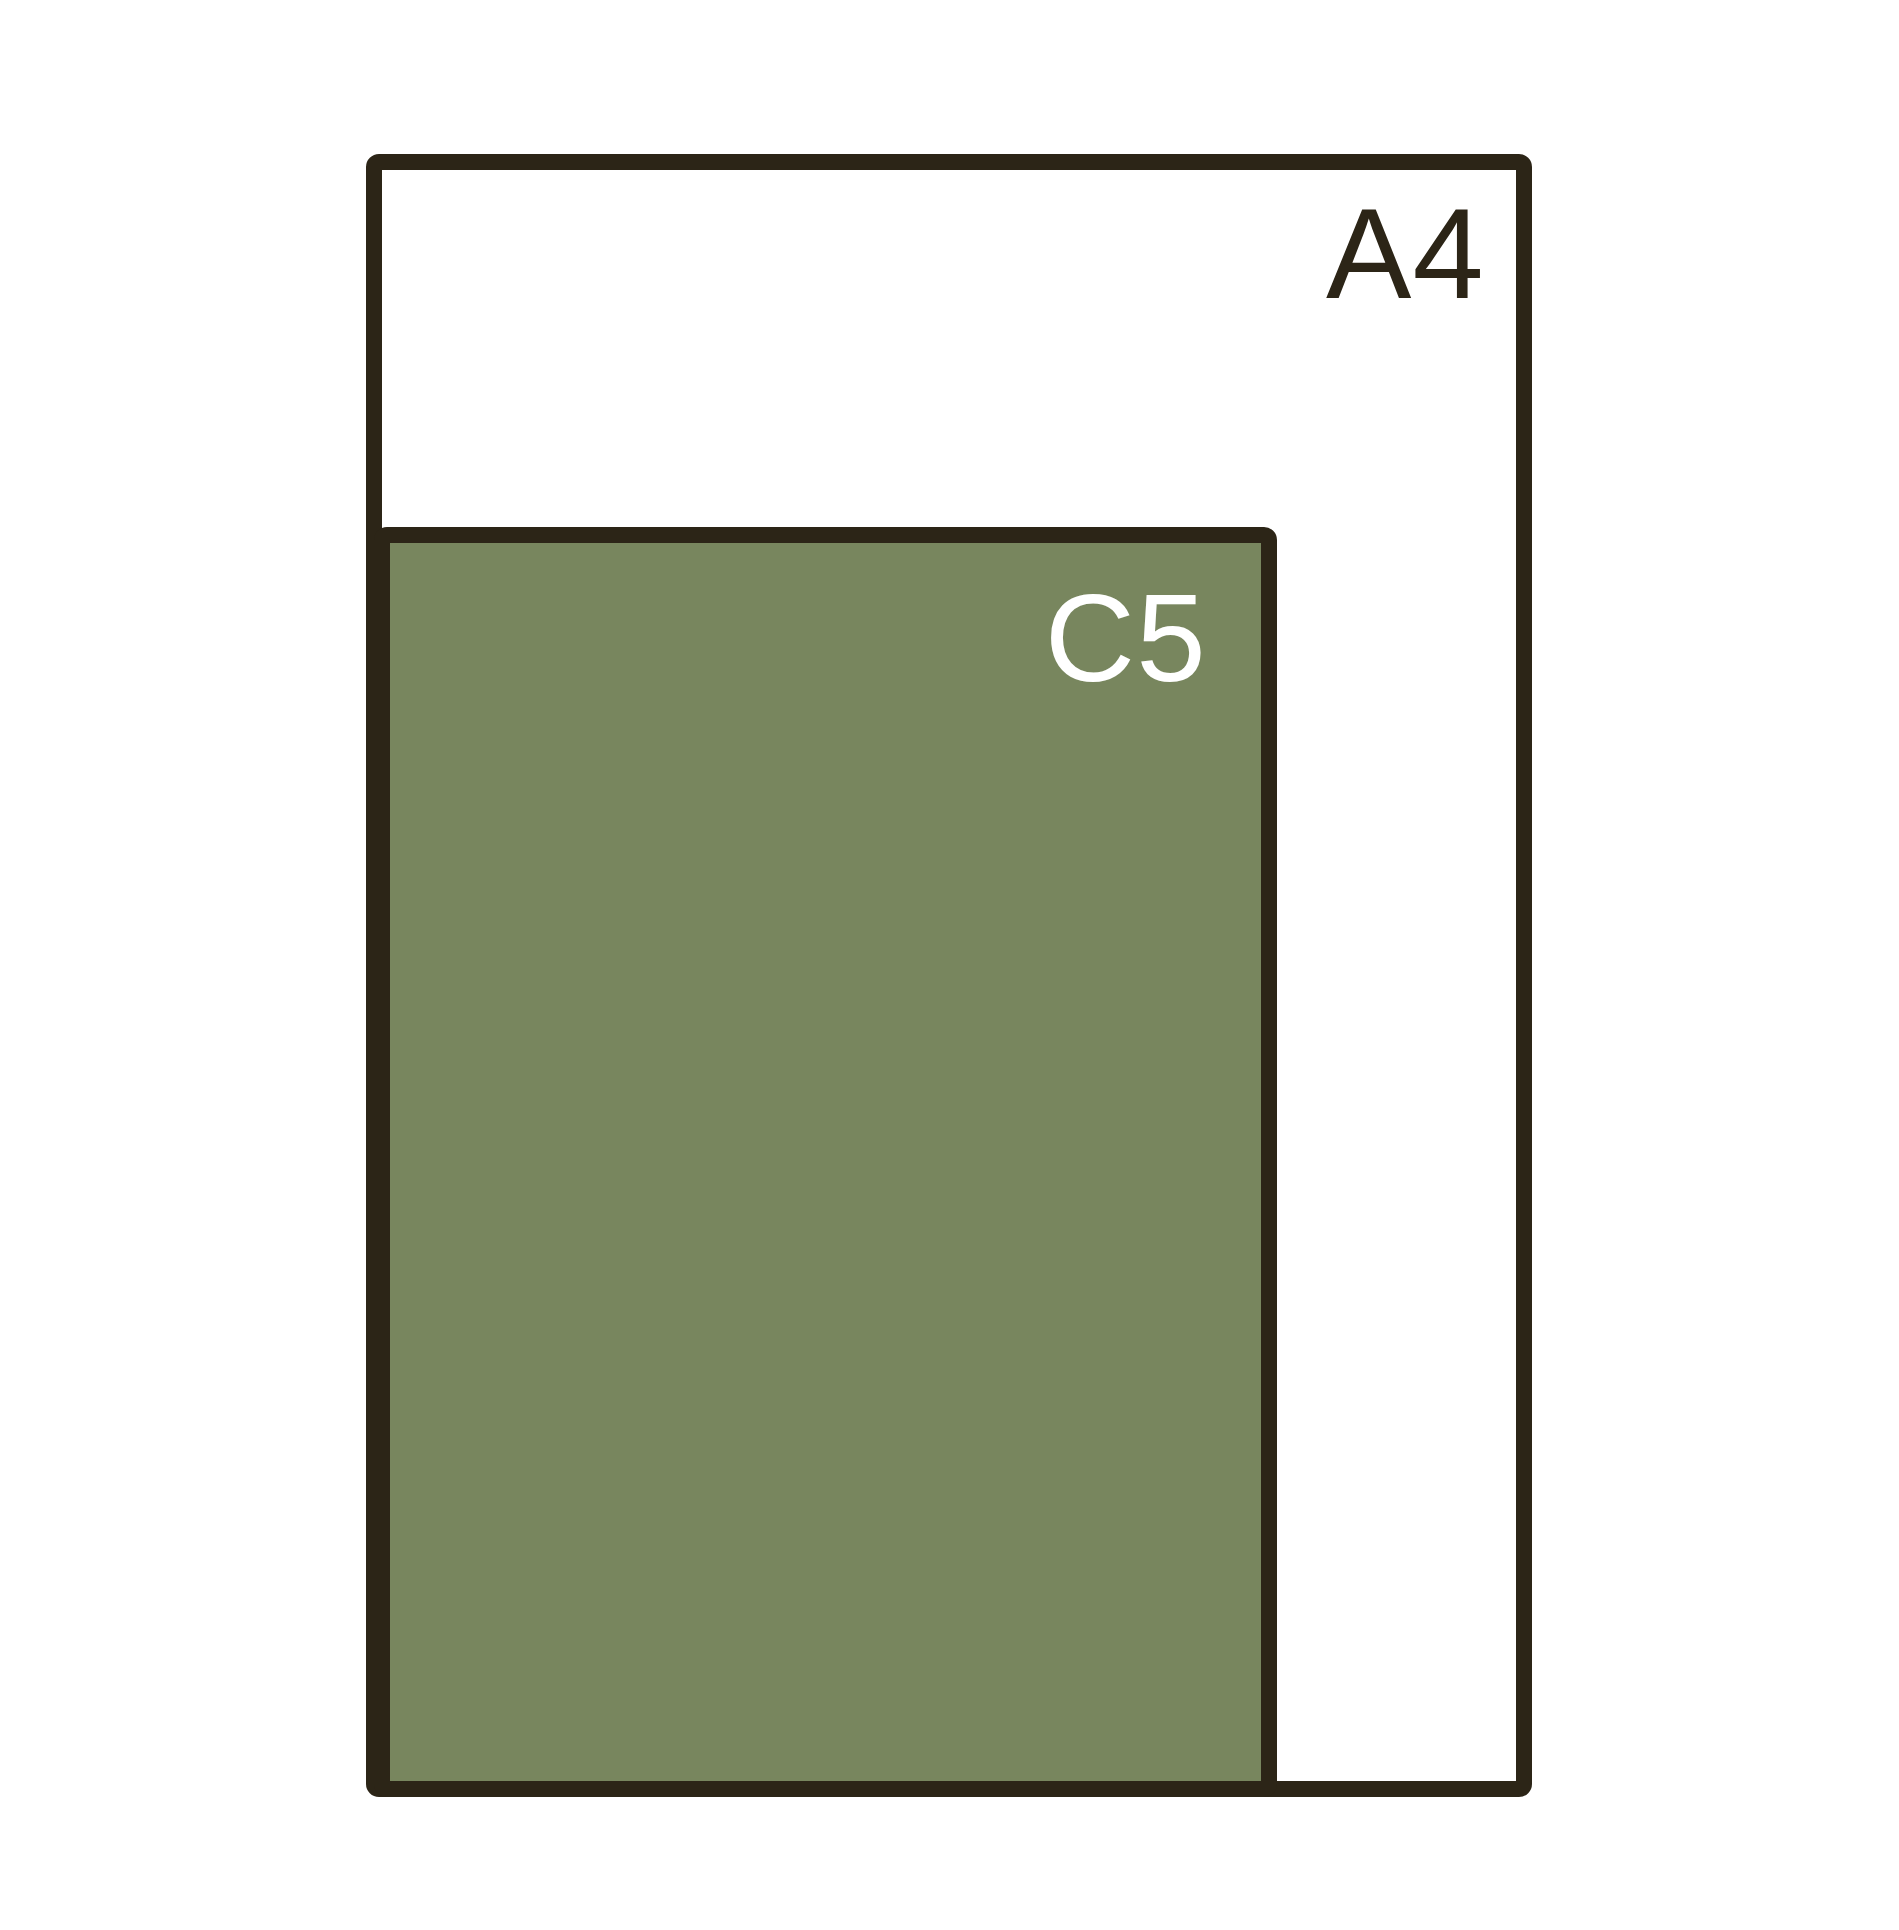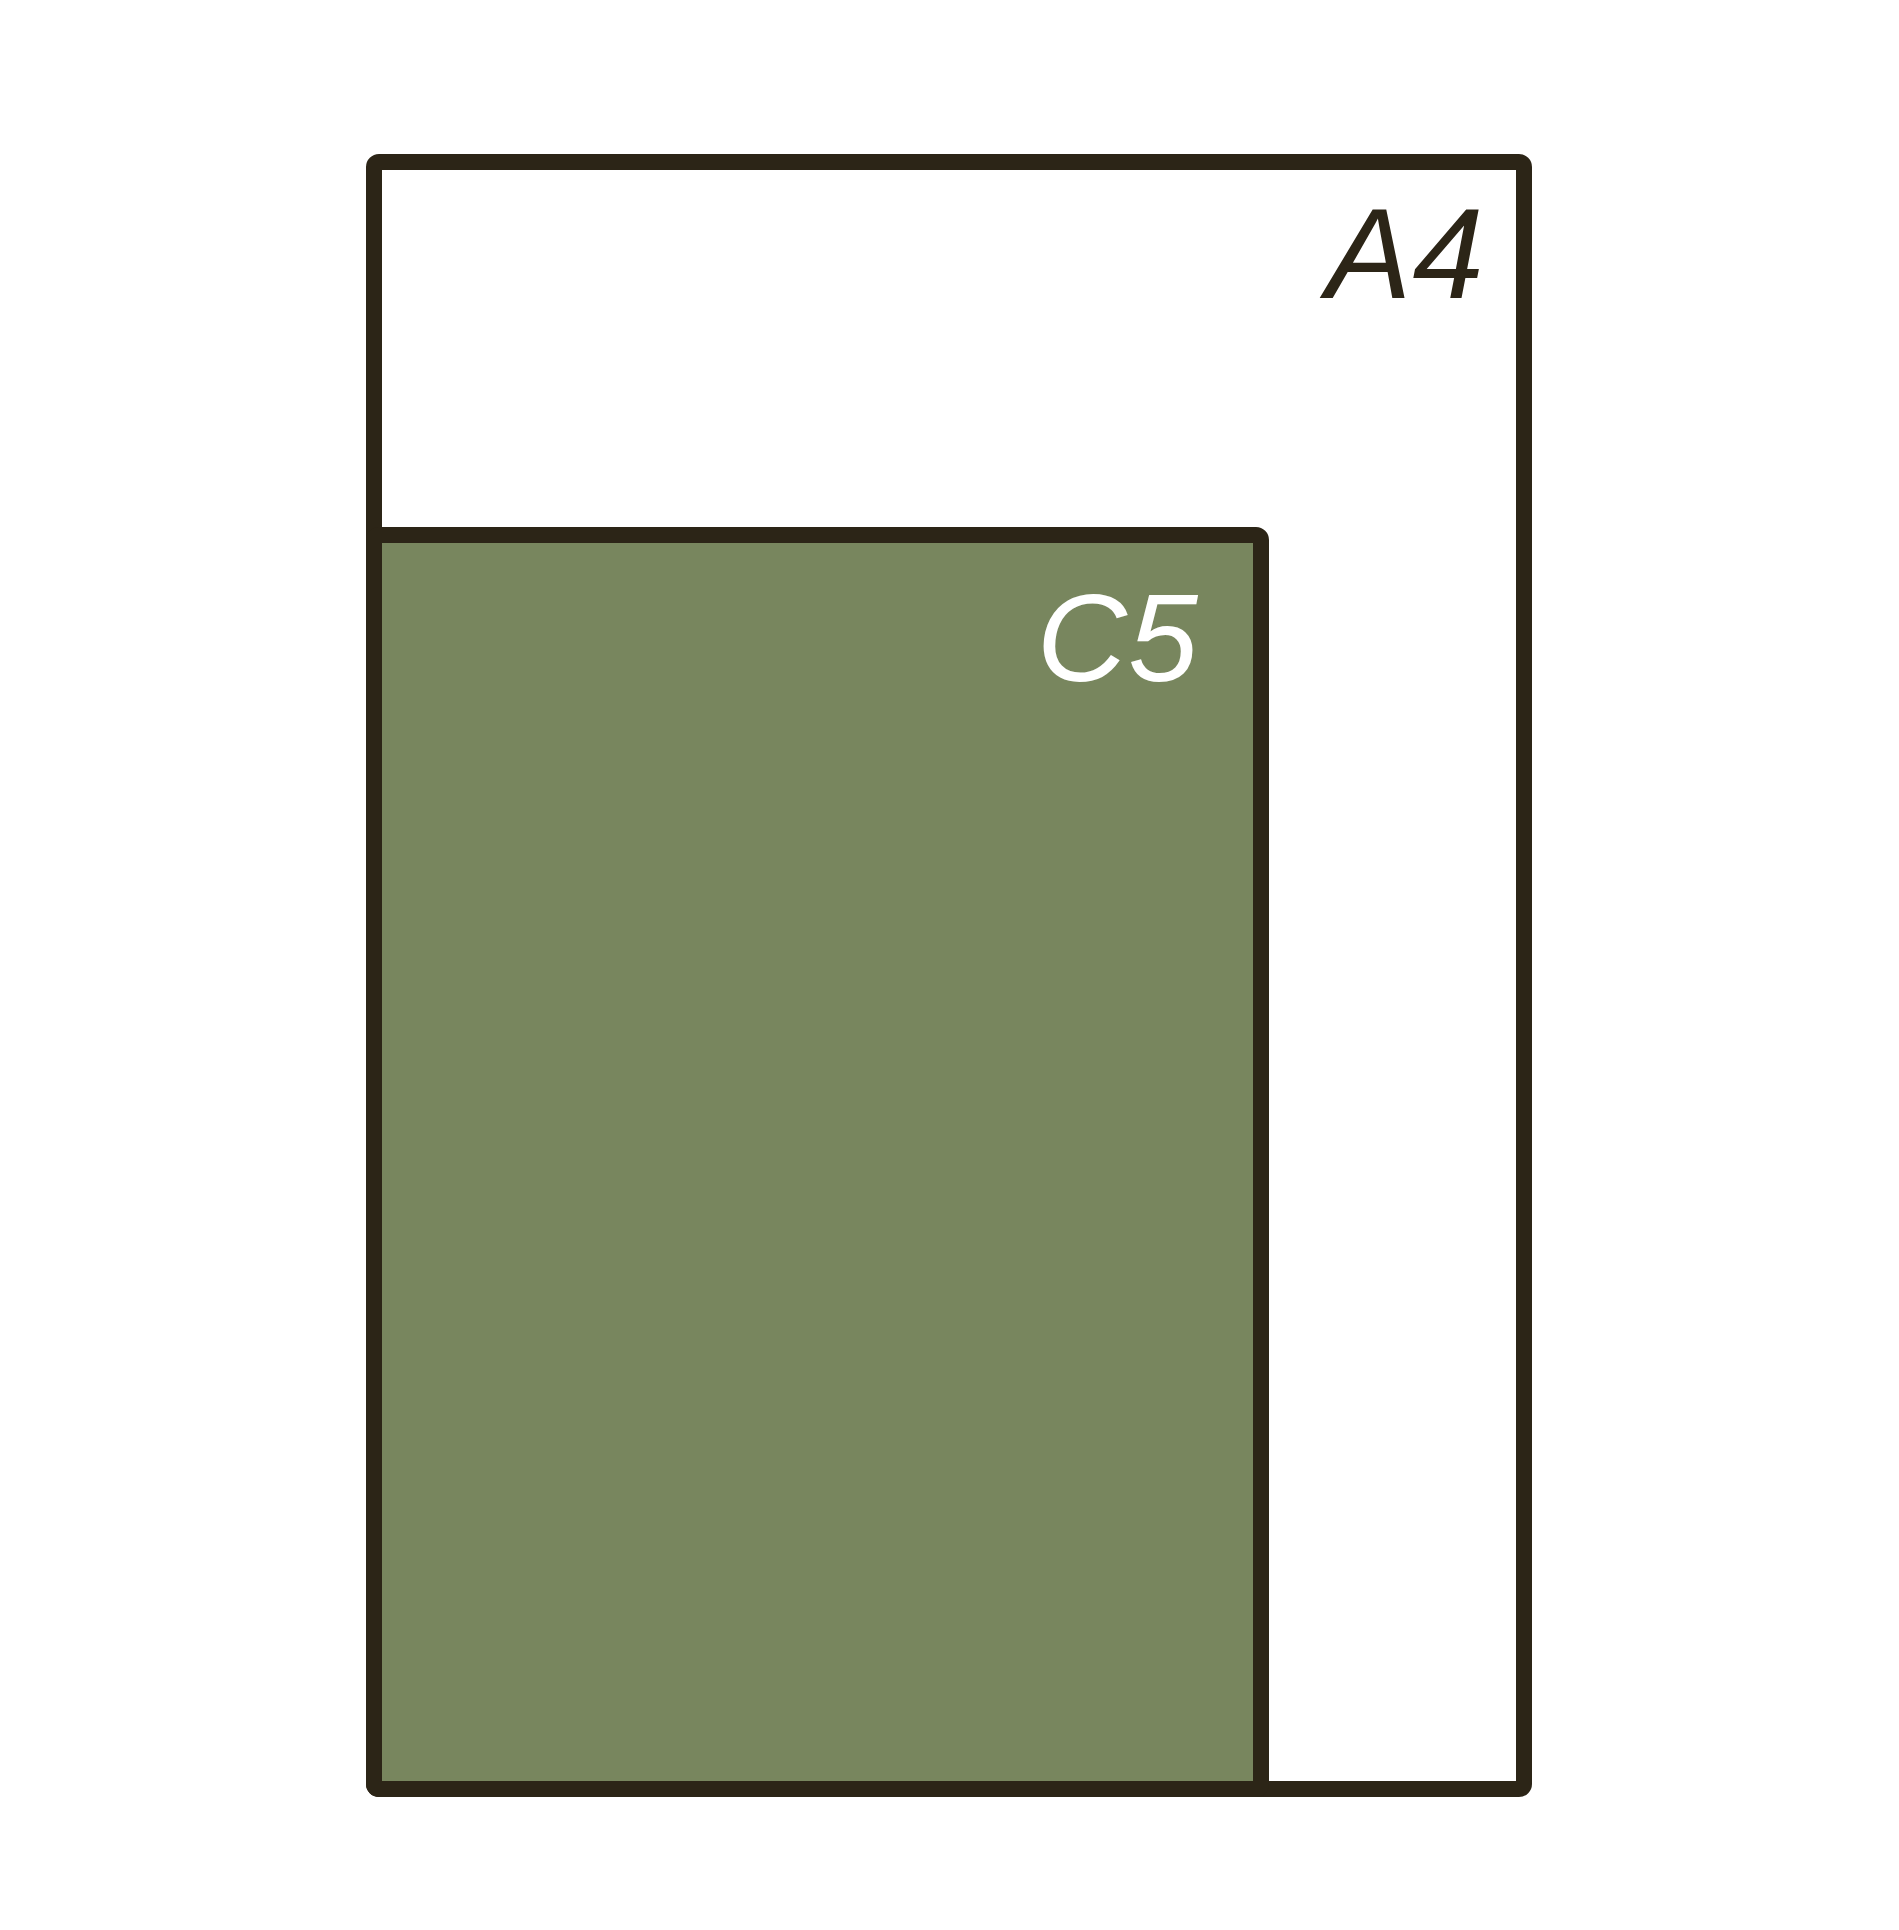--- a/index.html
+++ b/index.html
@@ -7,21 +7,20 @@
     padding: 0;
     background: #ffffff;
   }
   .canvas {
     position: relative;
     width: 1708px;
     height: 1930px;
     background: #ffffff;
     font-family: "Liberation Sans", sans-serif;
     overflow: hidden;
-    font-style: italic;
   }
   .rect {
     position: absolute;
     box-sizing: border-box;
     border-style: solid;
     border-width: 16px;
     border-radius: 13px;
   }
   .rect-a4 {
     left: 366px;
@@ -55,18 +54,18 @@
 </style>
 </head>
 <body>
 
 <div class="canvas">
 
   <div class="rect rect-a4" style="border-color: rgb(44, 37, 23); background-color: rgb(255, 255, 255);">
     <span class="size-label label-a4" style="color: rgb(44, 37, 23);">A4</span>
   </div>
 
-  <div class="rect rect-c5" style="border-color: rgb(44, 37, 23); background-color: rgb(120, 134, 94);">
+  <div class="rect rect-c5" style="border-color: rgb(44, 37, 23); background-color: rgb(120, 134, 94); margin-left: 8px;">
     <span class="size-label label-c5" style="color: rgb(255, 255, 255);">C5</span>
   </div>
 
 </div>
 
 
 </body></html>

